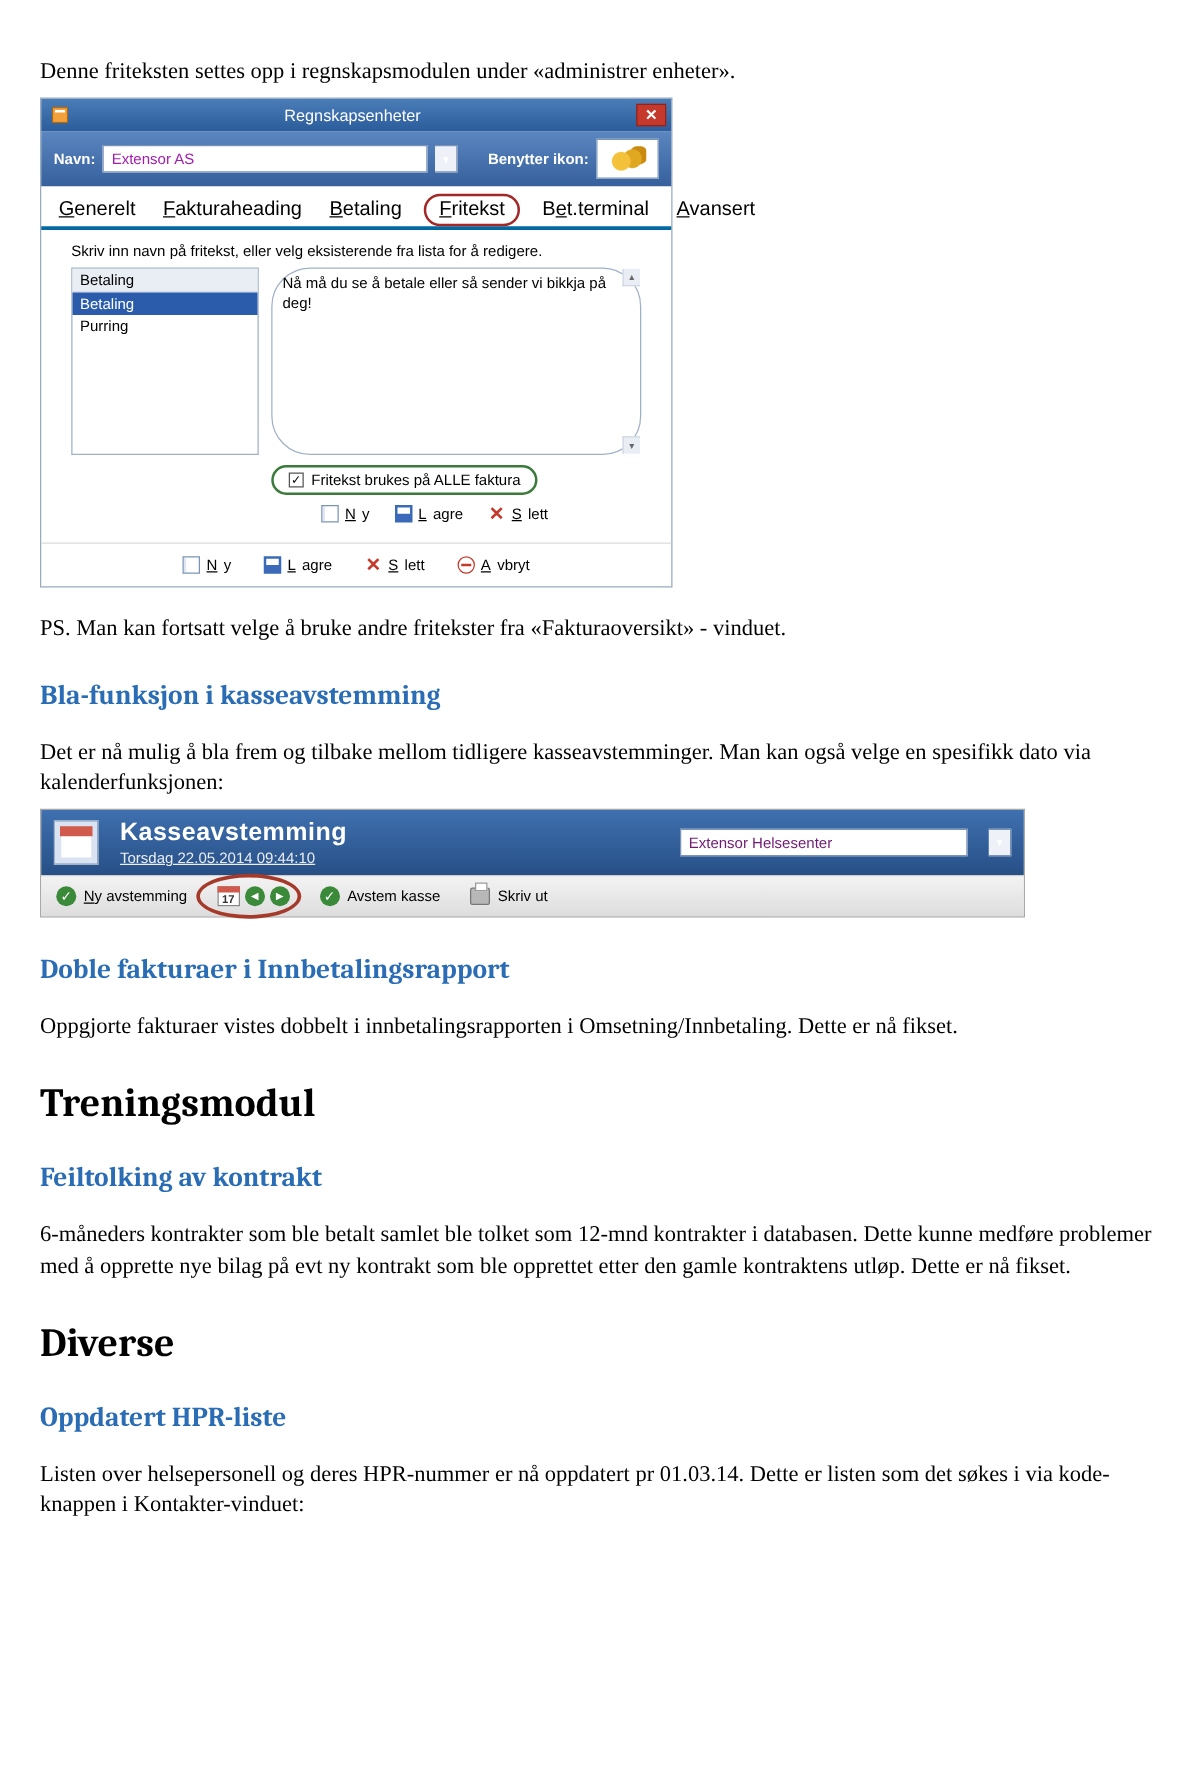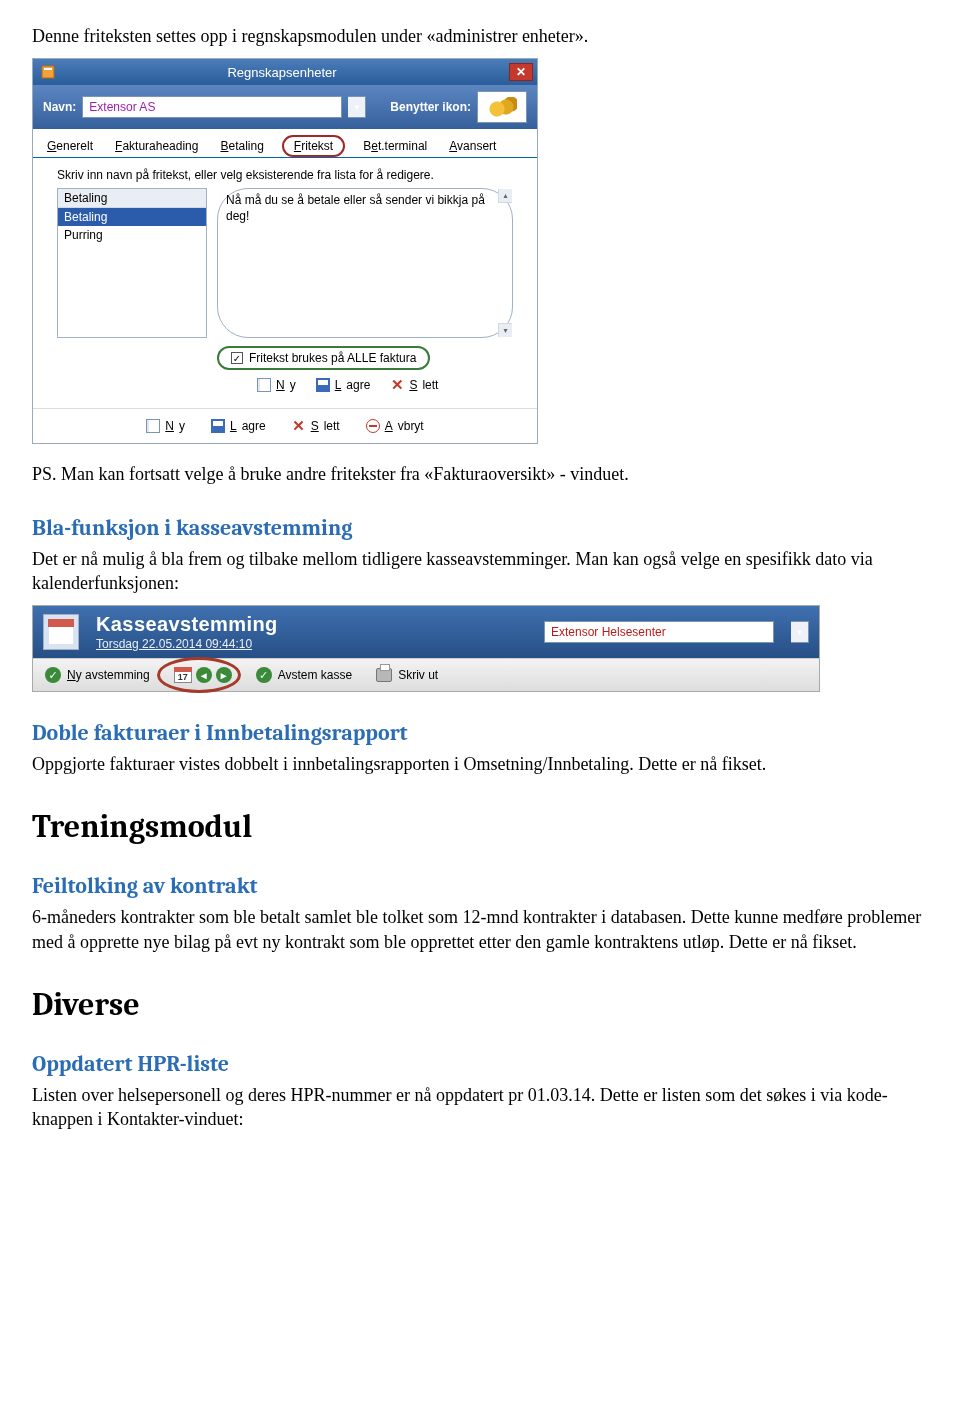--- a/index.html
+++ b/index.html
@@ -5,21 +5,21 @@
   * { box-sizing: border-box; }
   body {
     margin: 0;
     padding: 24px 32px;
     font-family: Georgia, 'Times New Roman', serif;
     font-size: 18px;
     color: #000;
     width: 960px;
     background: #fff;
   }
-  .body-text { margin: 0 0 10px; line-height: 1.35; }
+  .body-text { margin: 20px 0 10px; line-height: 1.35; }
   .heading-blue {
     color: #2b6db5;
     font-family: Cambria, Georgia, serif;
     font-weight: bold;
     font-size: 22px;
     margin: 28px 0 6px;
   }
   .heading-big {
     font-family: Cambria, Georgia, serif;
     font-weight: bold;
@@ -90,24 +90,24 @@
   }
   .icon-coins {
     width: 30px; height: 20px;
     background:
       radial-gradient(circle at 10px 12px, #f3c23a 0 7px, transparent 8px),
       radial-gradient(circle at 19px 10px, #e0a820 0 7px, transparent 8px),
       radial-gradient(circle at 24px 7px,  #c98a10 0 7px, transparent 8px);
   }
   .win1-tabs {
     display: flex;
-    border-bottom: 1px solid #0369a1;
+    border-bottom: 3px solid #0369a1;
     padding: 6px 10px 0;
     gap: 14px;
-    font-size: 12px;
+    font-size: 16px;
   }
   .win1-tab { padding: 4px 4px; }
   .win1-tab u { text-decoration: underline; }
   .win1-tab.active {
     border: 2px solid #a22828;
     border-radius: 13px;
     padding: 2px 10px;
   }
   .win1-body { padding: 10px 24px 6px; }
   .win1-body-hint { margin-bottom: 6px; }
@@ -194,21 +194,21 @@
     position: relative;
   }
   .win2-head-icon::before {
     content: ""; position: absolute; left: 4px; top: 4px; right: 4px; height: 8px; background: #d05a4b;
   }
   .win2-head-titles { line-height: 1.25; }
   .win2-head-title { font-size: 20px; font-weight: bold; letter-spacing: 0.4px; }
   .win2-head-sub { font-size: 12px; opacity: 0.9; text-decoration: underline; }
   .win2-head-select {
     margin-left: auto;
-    background: #fff; color: #b91c1c;
+    background: #fff; color: #701a75;
     border: 1px solid #7a94b7;
     height: 22px; display: inline-flex; align-items: center; padding: 0 6px;
     width: 230px;
   }
   .win2-head-dd {
     width: 18px; height: 22px; background: #eef2f8; border: 1px solid #7a94b7; border-left: none;
     display: inline-flex; align-items: center; justify-content: center; font-size: 8px;
   }
   .win2-bar {
     background: linear-gradient(#f3f3f3, #dddddd);

